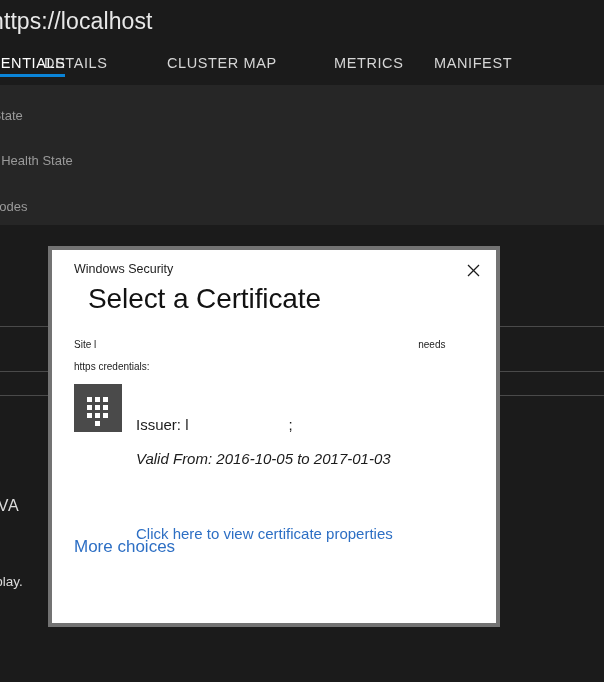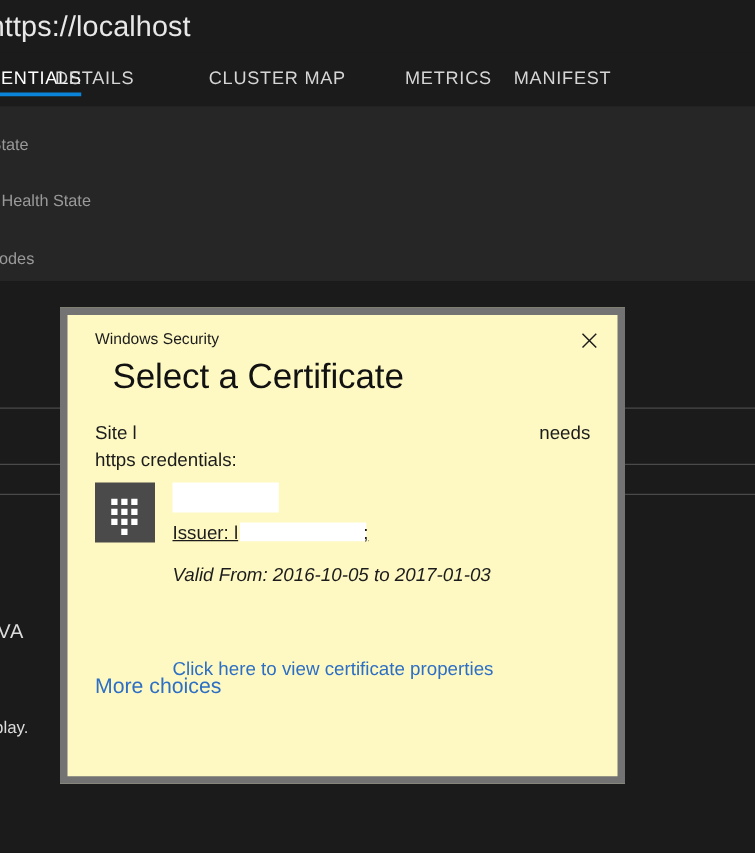--- a/index.html
+++ b/index.html
@@ -109,22 +109,22 @@
     color: #dcdcdc;
     font-size: 13.5px;
     white-space: nowrap;
   }
 
   
   .dialog {
     position: absolute;
     left: 48px; top: 246px;
     width: 452px; height: 381px;
-    background: #fef9c3;
-    border: 6px solid #737373;
+    background: #ffffff;
+    border: 4px solid #737373;
     box-shadow: 0 0 0 0 rgba(0,0,0,0);
   }
   .dlg-titlebar {
     position: relative;
     height: 40px;
   }
   .dlg-app-title {
     position: absolute;
     left: 22px; top: 12px;
     font-size: 12.5px;
@@ -149,21 +149,21 @@
     font-size: 28px;
     color: #121212;
     font-weight: 400;
     letter-spacing: -0.1px;
   }
 
   .dlg-prompt {
     position: absolute;
     left: 22px; top: 84px;
     width: 410px;
-    font-size: 15px;
+    font-size: 10px;
     color: #1c1c1c;
     line-height: 22px;
   }
   .redact-site { width: 318px; height: 15px; position:absolute; left:59px; top:83px; }
 
   .cert-entry {
     position: absolute;
     left: 22px; top: 134px;
     width: 410px;
   }
@@ -188,21 +188,20 @@
     left: 62px; top: 0px;
     width: 85px; height: 24px;
     background: #ffffff;
   }
   .cert-issuer {
     position: absolute;
     left: 62px; top: 32px;
     font-size: 15px;
     color: #1c1c1c;
     white-space: nowrap;
-    text-decoration: underline;
   }
   .redact-issuer {
     display: inline-block;
     width: 101px; height: 15px;
     background: #ffffff;
     vertical-align: -2px;
     margin-left: 1px;
     margin-right: -2px;
   }
   .cert-valid {
@@ -265,24 +264,24 @@
   <div class="tabbar">
     <div class="tab active" style="left:-30px; position:absolute;">
       <span>ESSENTIALS</span>
     </div>
     <div class="tab" style="left:44px; position:absolute;">
       <span>DETAILS</span>
     </div>
     <div class="tab" style="left:167px; position:absolute;">
       <span>CLUSTER MAP</span>
     </div>
-    <div class="tab" style="left:324px; position:absolute;text-align:center;">
+    <div class="tab" style="left:334px; position:absolute;text-align:center;">
       <span>METRICS</span>
     </div>
-    <div class="tab" style="left:411px; position:absolute;text-align:right;">
+    <div class="tab" style="left:434px; position:absolute;text-align:right;">
       <span>MANIFEST</span>
     </div>
   </div>
 
   <div class="panel">
     <div class="panel-row" style="left:-22px; top:23px;">th State</div>
     <div class="panel-row" style="left:-40px; top:68px;">ication Health State</div>
     <div class="panel-row" style="left:-21px; top:114px;">d Nodes</div>
   </div>
 

